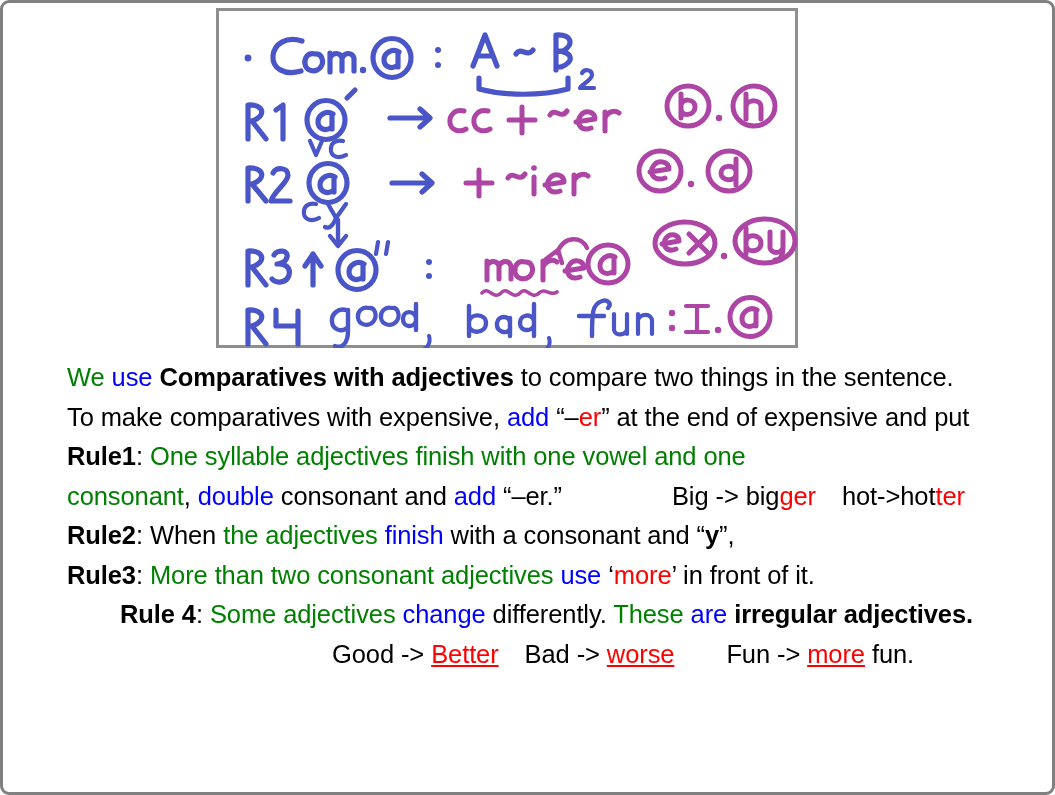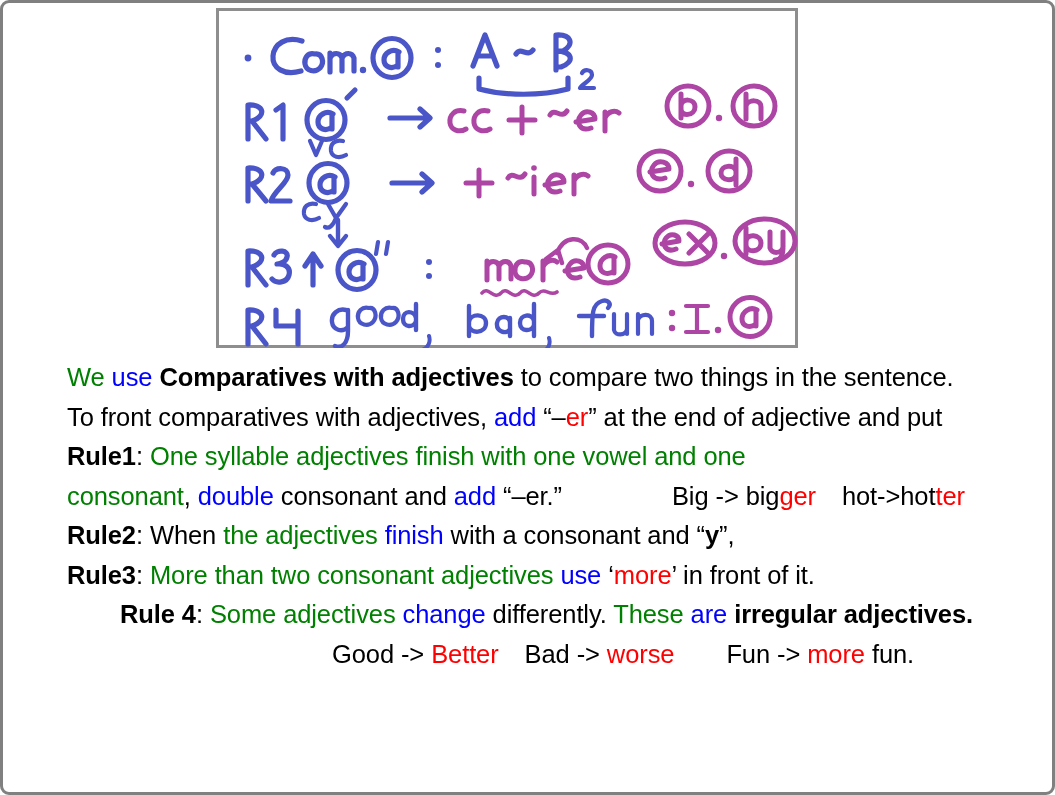--- a/index.html
+++ b/index.html
@@ -62,21 +62,21 @@
   }
   .line {
     font-size: 25.5px;
     line-height: 39.5px;
     color: #000000;
     white-space: pre;
     letter-spacing: -0.1px;
   }
   .g { color: #008000; }
   .b { color: #0000ff; }
-  .r { color: #ff0000; }
+  .r { color: #ff0000; text-decoration: underline; }
   .bold { font-weight: bold; }
   .rb { color: #ff0000; font-weight: normal; }
   .gap-sm { display: inline-block; width: 26px; }
   .gap-md { display: inline-block; width: 52px; }
   .gap-lg { display: inline-block; width: 110px; }
   .gap-xl { display: inline-block; width: 180px; }
   .indent-ex { display: inline-block; width: 289px; }
   .indent-r4 { display: inline-block; width: 53px; }
   .indent-good { display: inline-block; width: 265px; }
 </style>
@@ -267,21 +267,21 @@
         <ellipse cx="534" cy="309" rx="20" ry="19.5"></ellipse>
         <path d="M541 302 C534 298, 526 304, 526 311 C526 318, 534 321, 540 316 L540 302 L540 318"></path>
       </g>
     </svg>
   </div>
 
   <div class="body-text">
 
     <div class="line"><span class="g">We</span> <span class="b">use</span> <span class="bold">Comparatives with adjectives</span> <span>to compare two things in the sentence.</span></div>
 
-    <div class="line"><span>To front comparatives with adjectives,</span> <span class="b">add</span> <span>“–</span><span class="rb">er</span><span>” at the end of adjective and put</span></div>
+    <div class="line"><span>To make comparatives with expensive,</span> <span class="b">add</span> <span>“–</span><span class="rb">er</span><span>” at the end of expensive and put</span></div>
 
 
     <div class="line"><span class="bold">Rule1</span><span>:</span> <span class="g">One syllable adjectives finish with one vowel and one</span></div>
 
     <div class="line"><span class="g">consonant</span><span>,</span> <span class="b">double</span> <span>consonant and</span> <span class="b">add</span> <span>“–er.”</span><span class="gap-lg"></span><span>Big -&gt; big</span><span class="rb">ger</span><span class="gap-sm"></span><span>hot-&gt;hot</span><span class="rb">ter</span></div>
 
     <div class="line"><span class="bold">Rule2</span><span>: When</span> <span class="g">the adjectives</span> <span class="b">finish</span> <span>with a consonant and “</span><span class="bold">y</span><span>”,</span></div>
 
 
     <div class="line"><span class="bold">Rule3</span><span>:</span> <span class="g">More than two consonant adjectives</span> <span class="b">use</span> <span>‘</span><span class="rb">more</span><span>’ in front of it.</span></div>

